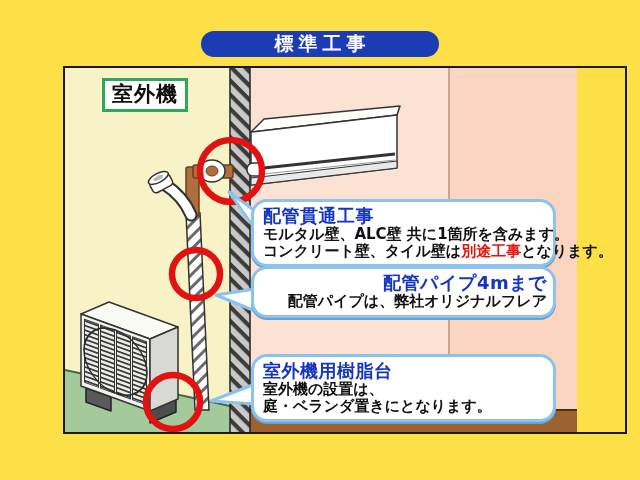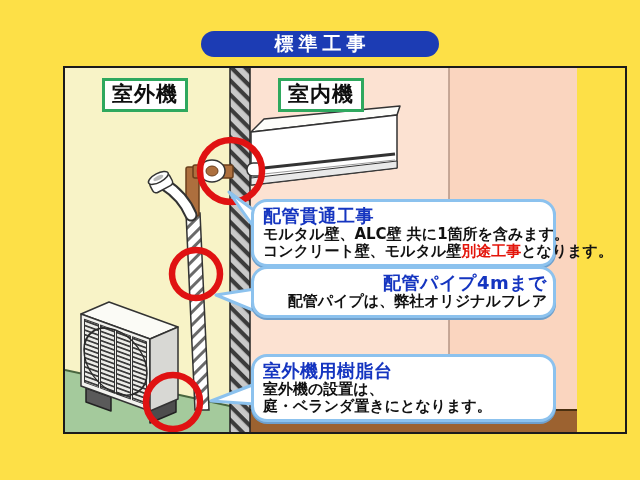--- a/index.html
+++ b/index.html
@@ -134,29 +134,26 @@
       <circle cx="108" cy="334" r="27" fill="none" stroke="#e01212" stroke-width="6.5"></circle>
 
       <polygon points="190,143 164,124 190,161" fill="#ffffff" stroke="#8cc2ee" stroke-width="3" stroke-linejoin="round"></polygon>
       <polygon points="190,221 151,227 190,243" fill="#ffffff" stroke="#8cc2ee" stroke-width="3" stroke-linejoin="round"></polygon>
       <polygon points="190,316 146,333 190,336" fill="#ffffff" stroke="#8cc2ee" stroke-width="3" stroke-linejoin="round"></polygon>
     </svg>
 
     <div class="unit-label outdoor-label">
       <span>室外機</span>
     </div>
-    <div class="unit-label indoor-label">
-      <span>室内機</span>
-    </div>
 
     <div class="callout callout-1">
       <div class="callout-title">配管貫通工事</div>
       <div class="callout-body">
         <span>モルタル壁、ALC壁 共に1箇所を含みます。</span><br>
-        <span>コンクリート壁、モルタル壁</span><span class="red-text">別途工事</span><span>となります。</span>
+        <span>コンクリート壁、タイル壁は</span><span class="red-text">別途工事</span><span>となります。</span>
       </div>
     </div>
 
     <div class="callout callout-2">
       <div class="callout-title">配管パイプ4mまで</div>
       <div class="callout-body">
         <span>配管パイプは、弊社オリジナルフレア</span><br>
       </div>
     </div>
 

